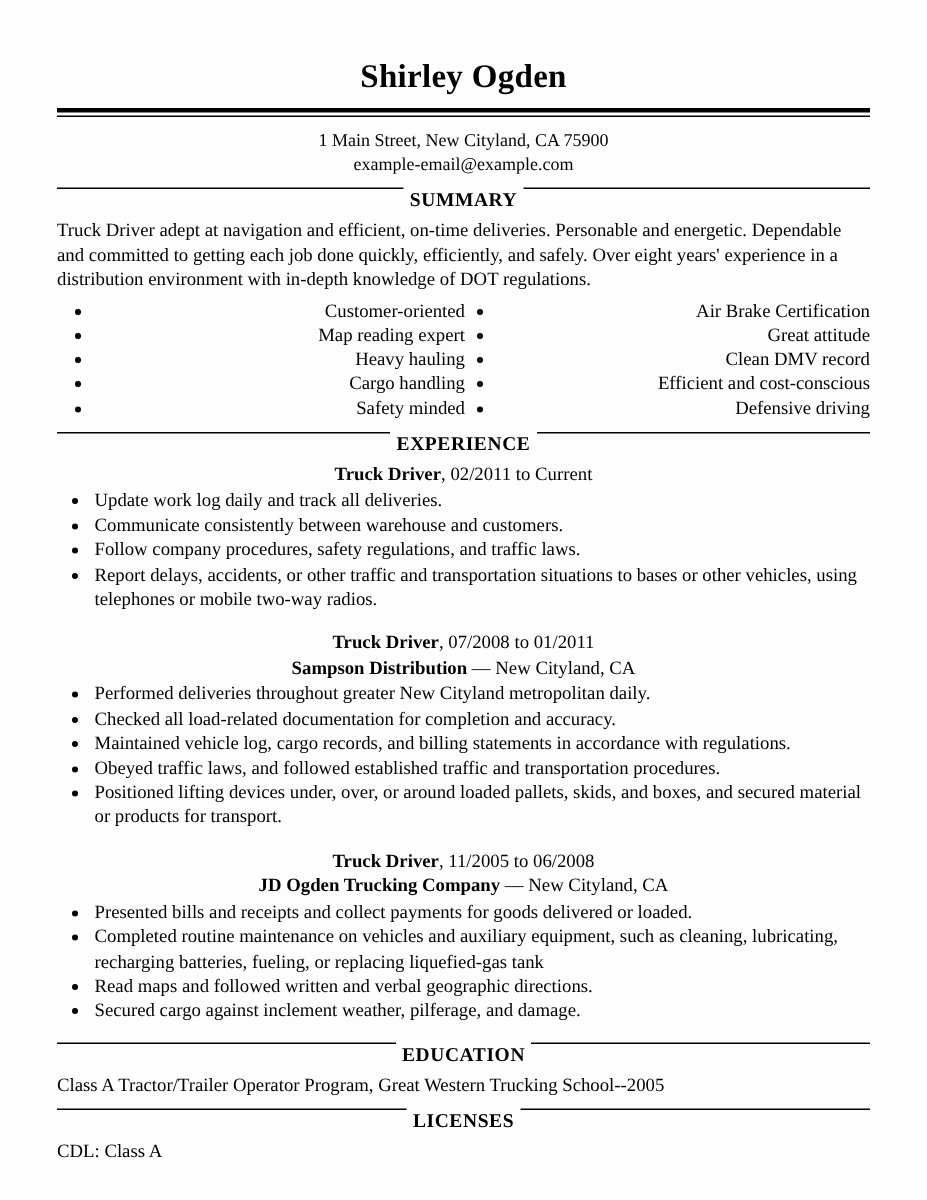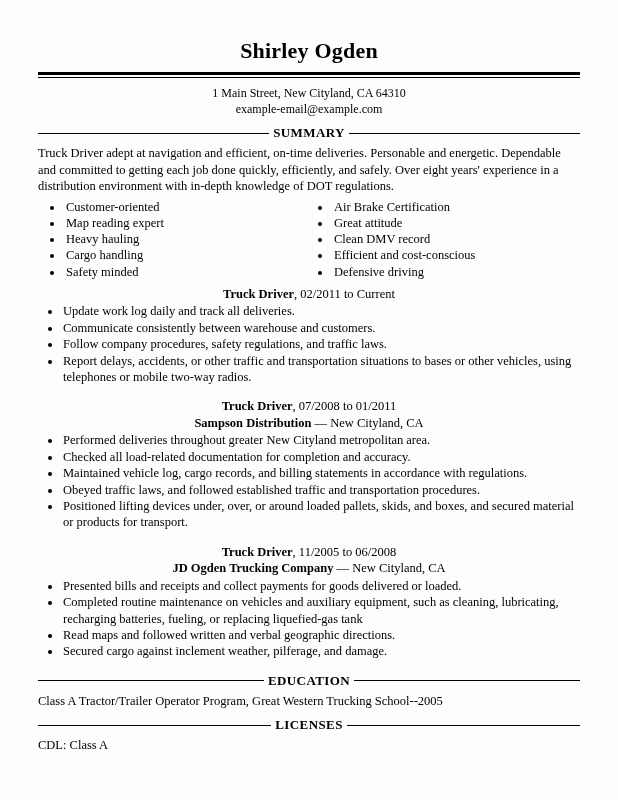--- a/index.html
+++ b/index.html
@@ -23,33 +23,32 @@
   }
   .double-rule {
     border-top: 3px solid #000;
     border-bottom: 1.2px solid #000;
     height: 2px;
     margin: 0 0 8px 0;
   }
   .contact { text-align: center; font-size: 12px; line-height: 15.5px; margin-bottom: 4px; }
   .sec-header {
     display: flex;
-    align-items: center;
     column-gap: 4px;
     margin: 8px 0 4px 0;
   }
   .sec-header .rule { flex: 1; border-top: 1.5px solid #000; height: 0; }
   .sec-header .sec-title {
     font-weight: bold;
     font-size: 13px;
     letter-spacing: 0.4px;
     white-space: nowrap;
   }
   .summary-text { margin: 2px 0 4px 0; line-height: 16.5px; }
-  .hl-cols { display: flex; margin: 2px 0 6px 0; }
+  .hl-cols { display: flex; margin: 2px 0 6px 0; text-align: right; }
   .hl-cols ul { margin: 0; padding: 0 0 0 26px; list-style: disc outside; }
   .hl-cols ul.left { width: 272px; box-sizing: border-box; }
   .hl-cols ul.right { flex: 1; padding-left: 22px; margin-left: 268px; position: static; }
   .hl-cols { position: relative; }
   .hl-cols ul.right { margin-left: 0; }
   .hl-cols li { line-height: 16.2px; padding-left: 2px; }
   .job { margin: 2px 0 13px 0; }
   .job .centered { text-align: center; line-height: 16.5px; }
   .b { font-weight: bold; }
   .job ul { margin: 1px 0 0 0; padding: 0 0 0 24px; list-style: disc outside; }
@@ -58,21 +57,21 @@
 </style>
 </head>
 <body>
 
 <div class="page">
 
   <div class="name">Shirley Ogden</div>
   <div class="double-rule"></div>
 
   <div class="contact">
-    <div>1 Main Street, New Cityland, CA 64310</div>
+    <div>1 Main Street, New Cityland, CA 75900</div>
     <div>example-email@example.com</div>
   </div>
 
   <div class="sec-header">
     <span class="rule"></span>
     <span class="sec-title">SUMMARY</span>
     <span class="rule"></span>
   </div>
   <div class="summary-text">Truck Driver adept at navigation and efficient, on-time deliveries. Personable and energetic. Dependable and committed to getting each job done quickly, efficiently, and safely. Over eight years' experience in a distribution environment with in-depth knowledge of DOT regulations.</div>
 
@@ -86,36 +85,41 @@
       </ul>
     <ul class="right">
         <li>Air Brake Certification</li>
         <li>Great attitude</li>
         <li>Clean DMV record</li>
         <li>Efficient and cost-conscious</li>
         <li>Defensive driving</li>
       </ul>
   </div>
 
+  <div class="sec-header">
+    <span class="rule"></span>
+    <span class="sec-title">EXPERIENCE</span>
+    <span class="rule"></span>
+  </div>
 
   <div class="job">
     <div class="centered"><span class="b">Truck Driver</span><span>, 02/2011 to Current</span></div>
     <ul>
         <li>Update work log daily and track all deliveries.</li>
         <li>Communicate consistently between warehouse and customers.</li>
         <li>Follow company procedures, safety regulations, and traffic laws.</li>
         <li>Report delays, accidents, or other traffic and transportation situations to bases or other vehicles, using telephones or mobile two-way radios.</li>
       </ul>
   </div>
 
   <div class="job">
     <div class="centered"><span class="b">Truck Driver</span><span>, 07/2008 to 01/2011</span></div>
     <div class="centered"><span class="b">Sampson Distribution</span><span> — New Cityland, CA</span></div>
     <ul>
-        <li>Performed deliveries throughout greater New Cityland metropolitan area.</li>
+        <li>Performed deliveries throughout greater New Cityland metropolitan daily.</li>
         <li>Checked all load-related documentation for completion and accuracy.</li>
         <li>Maintained vehicle log, cargo records, and billing statements in accordance with regulations.</li>
         <li>Obeyed traffic laws, and followed established traffic and transportation procedures.</li>
         <li>Positioned lifting devices under, over, or around loaded pallets, skids, and boxes, and secured material or products for transport.</li>
       </ul>
   </div>
 
   <div class="job">
     <div class="centered"><span class="b">Truck Driver</span><span>, 11/2005 to 06/2008</span></div>
     <div class="centered"><span class="b">JD Ogden Trucking Company</span><span> — New Cityland, CA</span></div>

